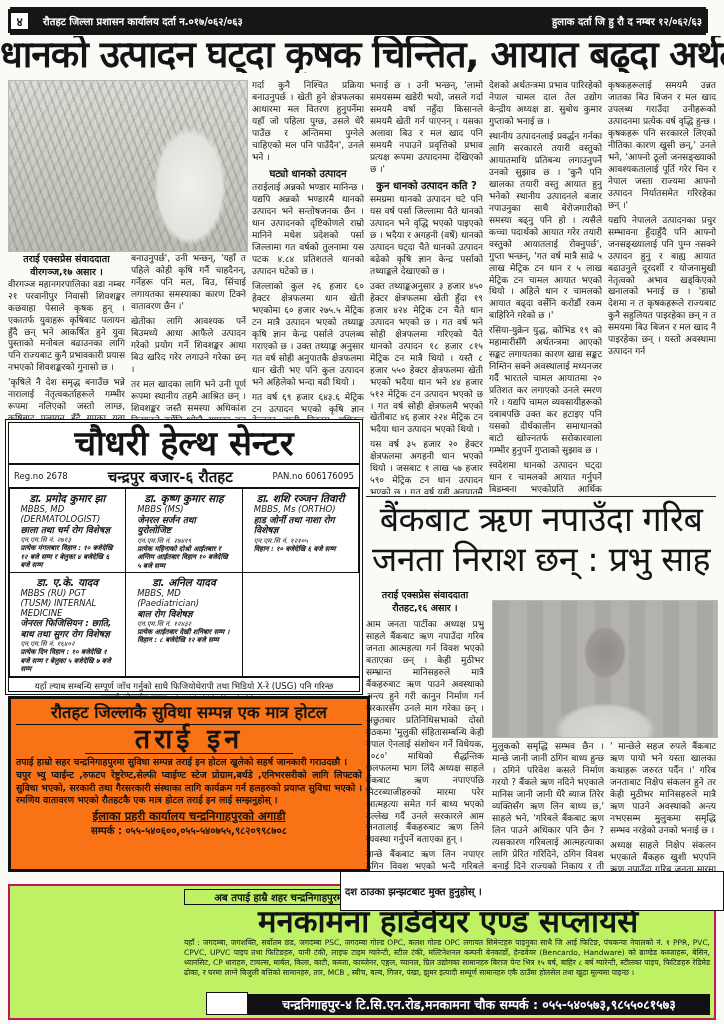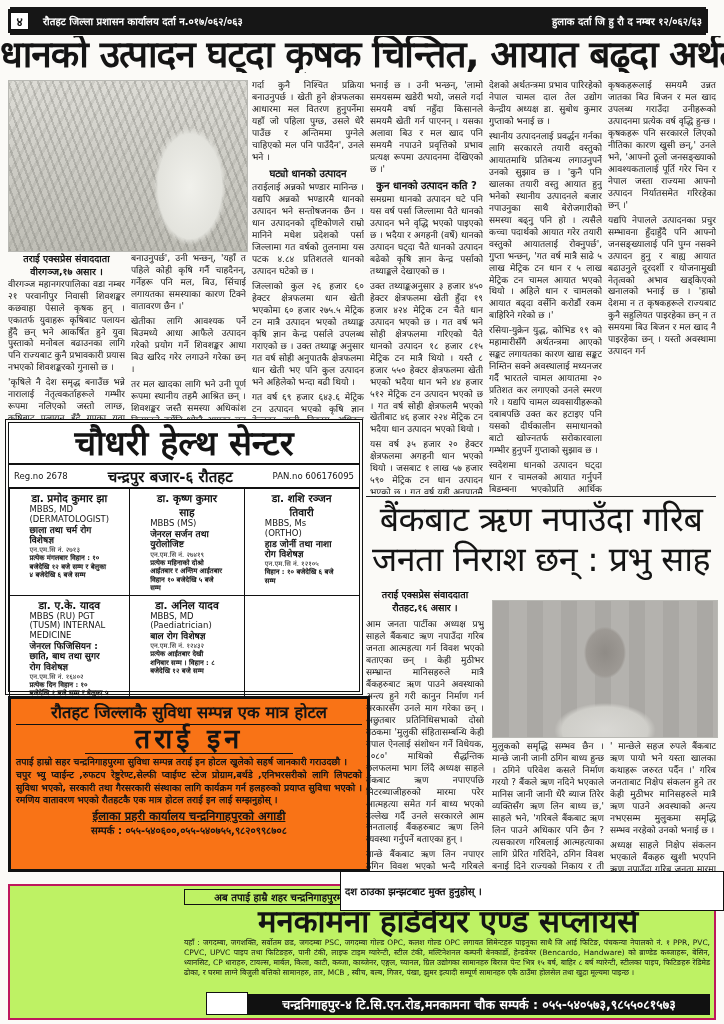--- a/index.html
+++ b/index.html
@@ -57,21 +57,21 @@
   
   .health{left:8px;top:422px;width:350px;height:268px;border:1px solid #111;outline:1px solid #111;
           outline-offset:2px;background:#fff;}
   .health-title{font-size:34px;font-weight:800;text-align:center;line-height:1.05;padding:3px 0 1px;
                 border-bottom:2px solid #111;letter-spacing:0px;}
   .health-sub{display:flex;align-items:center;justify-content:space-between;border-bottom:2px solid #111;
               padding:1px 5px;gap:28px;}
   .health-reg,.health-pan{font-size:8.5px;}
   .health-addr{font-size:15px;font-weight:800;}
   .doc-grid{display:grid;grid-template-columns:1fr 1fr 1fr;}
-  .doc{border:1px solid #111;margin:-0.5px;padding:2px 20px;min-height:72px;}
+  .doc{border:1px solid #111;margin:-0.5px;padding:2px 11px;min-height:72px;font-style:italic;}
   .doc-name{font-size:10.5px;font-weight:800;text-align:center;}
   .doc-qual{font-size:8.5px;text-align:left;line-height:1.15;}
   .doc-spec{font-size:9px;font-weight:bold;line-height:1.15;}
   .doc-nmc{font-size:6.8px;}
   .doc-sched{font-size:6.8px;font-weight:bold;line-height:1.25;}
   .health-foot{border-top:2px solid #111;text-align:center;font-size:8.6px;padding:2px 3px 1px;line-height:1.4;}
 
   
   .hotel{left:8px;top:696px;width:346px;height:168px;border:3px solid #111;background:#f97316;padding:1px 5px;}
   .hotel-line1{font-size:16.5px;font-weight:800;text-align:center;border-bottom:1.5px solid #111;padding-bottom:1px;}

